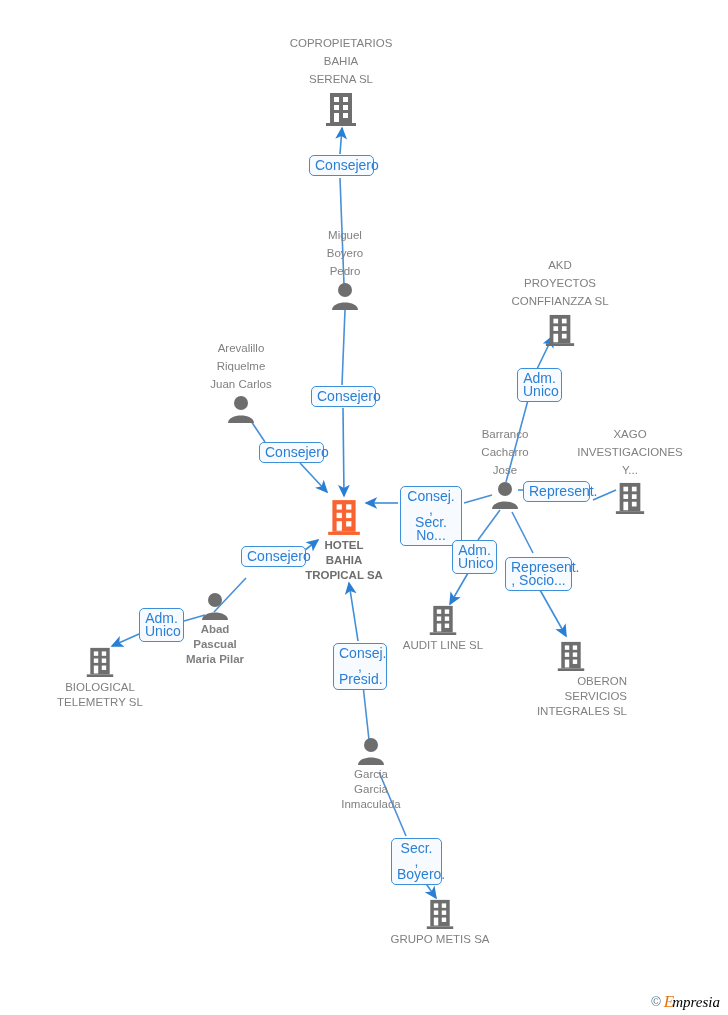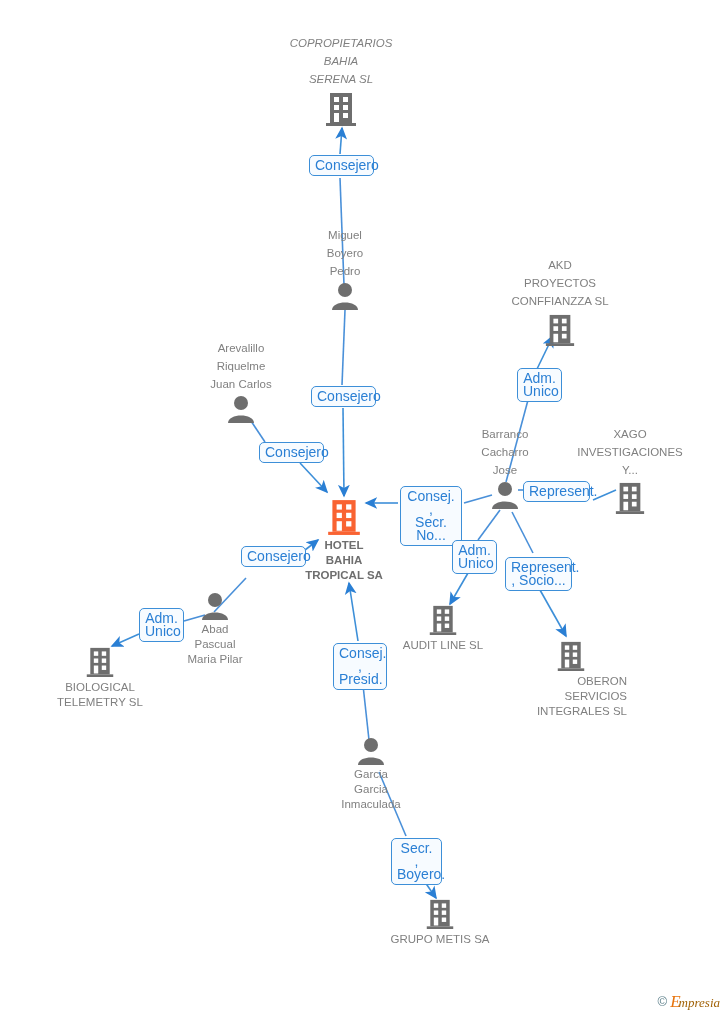--- a/index.html
+++ b/index.html
@@ -13,21 +13,21 @@
   .ico{display:block;margin:0 auto;}
 
   .lbl{position:absolute;border:1px solid #3d8fd8;border-radius:5px;background:#f7fbff;
        color:#2a7fd4;font-size:14px;line-height:13px;text-align:center;
        padding:3px 5px;box-sizing:border-box;white-space:pre-line;}
 
   .wm{position:absolute;right:8px;bottom:5px;display:flex;align-items:center;gap:3px;
       font-size:14px;}
   .wm .c{color:#5b7f8a;font-size:13px;}
   .wm .e{color:#e8730c;font-style:italic;font-family:"Liberation Serif",serif;font-size:17px;line-height:17px;}
-  .wm .rest{color:#a16207;font-style:italic;font-family:"Liberation Serif",serif;font-size:13px;line-height:15px;margin-left:-2px;}
+  .wm .rest{color:#000000;font-style:italic;font-family:"Liberation Serif",serif;font-size:15px;line-height:15px;margin-left:-2px;}
 </style>
 </head>
 <body>
 
 <div id="canvas">
 
   <svg class="edges" viewBox="0 0 728 1015">
     <defs>
       <marker id="ah" markerWidth="9" markerHeight="9" refX="7" refY="4.5" orient="auto">
         <path d="M0,0.8 L8,4.5 L0,8.2 L2,4.5 Z" fill="#2a7fd4"></path>
@@ -66,21 +66,21 @@
       <line x1="540" y1="590" x2="566" y2="636" marker-end="url(#ah)"></line>
 
       <line x1="369" y1="740" x2="362" y2="676" stroke="#4a90d9"></line>
       <line x1="358" y1="641" x2="349" y2="583" marker-end="url(#ah)"></line>
 
       <line x1="379" y1="772" x2="406" y2="836" stroke="#4a90d9"></line>
       <line x1="418" y1="872" x2="436" y2="898" marker-end="url(#ah)"></line>
     </g>
   </svg>
 
-  <div class="node" style="left:274px;top:33px;width:134px;font-style:italic;">
+  <div class="node" style="left:274px;top:33px;width:134px;">
     <span class="cap">COPROPIETARIOS
 BAHIA
 SERENA SL</span>
     <svg class="ico" width="34" height="36" viewBox="0 0 34 36" style="margin-top:4px;">
       <rect x="6" y="2" width="22" height="30" fill="#6e6e6e"></rect>
       <rect x="2" y="32" width="30" height="3" fill="#6e6e6e"></rect>
       <rect x="10" y="6" width="5" height="5" fill="#fff"></rect>
         <rect x="19" y="6" width="5" height="5" fill="#fff"></rect>
       <rect x="10" y="14" width="5" height="5" fill="#fff"></rect>
         <rect x="19" y="14" width="5" height="5" fill="#fff"></rect>
@@ -179,21 +179,21 @@
         <rect x="19" y="22" width="5" height="5" fill="#fff"></rect>
     </svg>
     <span class="cap" style="display:block;margin-top:2px;">AUDIT LINE SL</span>
   </div>
 
   <div class="node" style="left:170px;top:592px;width:90px;">
     <svg class="ico" width="30" height="28" viewBox="0 0 30 28">
       <circle cx="15" cy="8" r="7" fill="#6e6e6e"></circle>
       <path d="M2,28 C2,18 28,18 28,28 Z" fill="#6e6e6e"></path>
     </svg>
-    <span class="cap" style="display:block;margin-top:2px;">Abad
+    <span class="cap" style="display:block;margin-top:2px;font-weight:bold;">Abad
 Pascual
 Maria Pilar</span>
   </div>
 
   <div class="node" style="left:45px;top:646px;width:110px;">
     <svg class="ico" width="30" height="32" viewBox="0 0 34 36">
       <rect x="6" y="2" width="22" height="30" fill="#6e6e6e"></rect>
       <rect x="2" y="32" width="30" height="3" fill="#6e6e6e"></rect>
       <rect x="10" y="6" width="5" height="5" fill="#fff"></rect>
         <rect x="19" y="6" width="5" height="5" fill="#fff"></rect>

